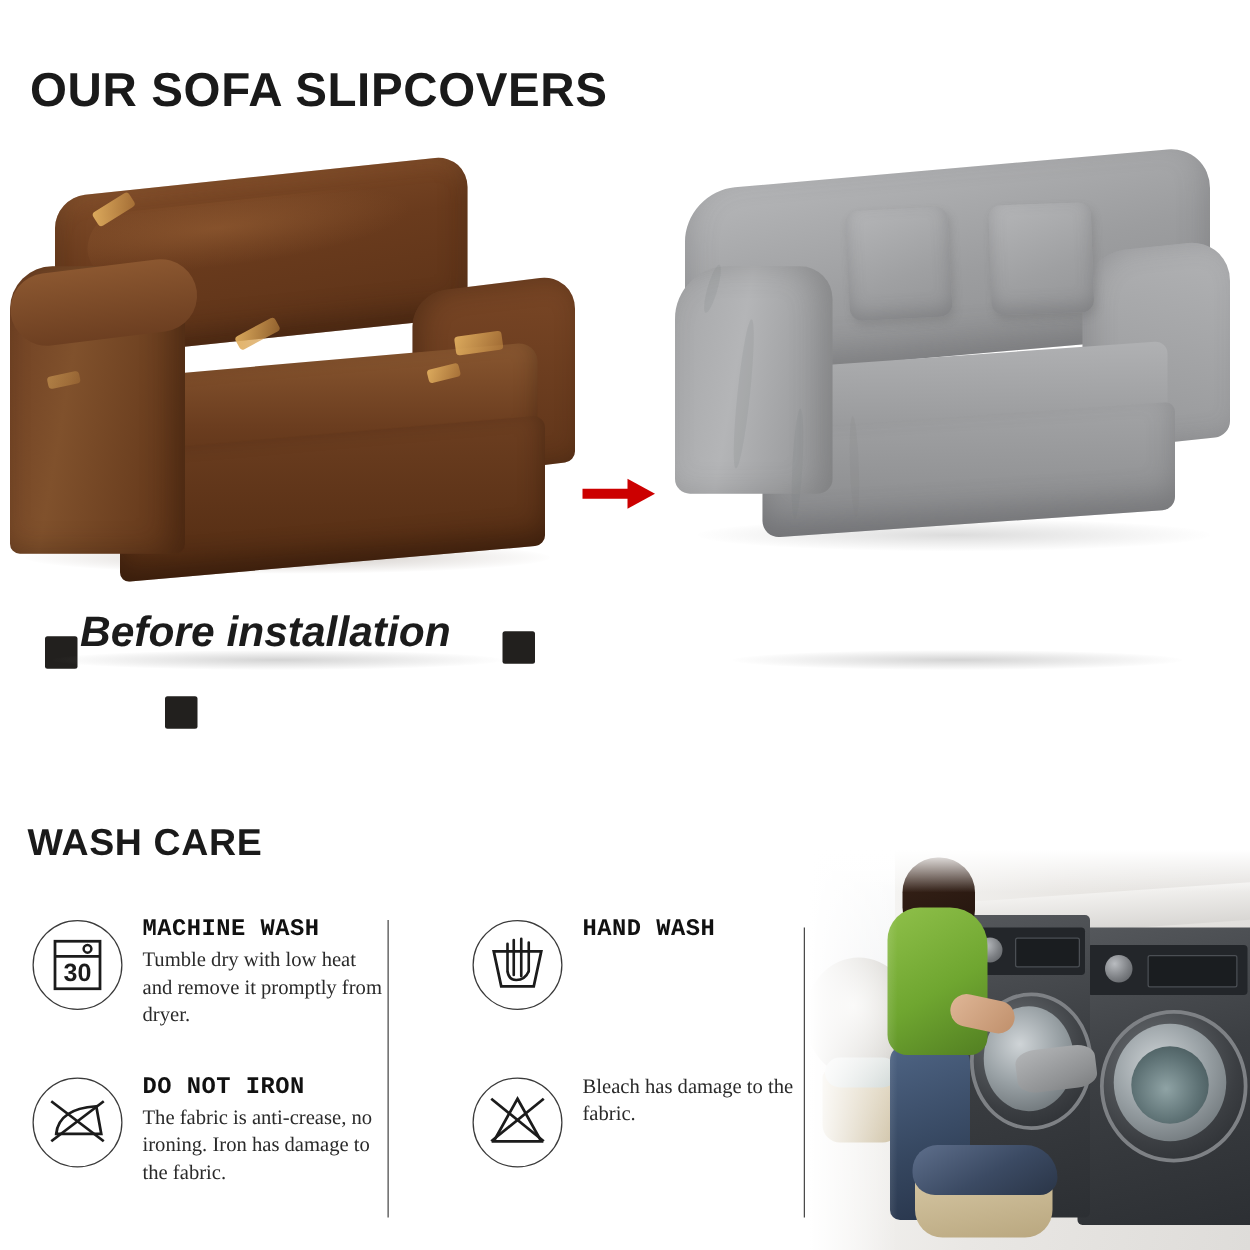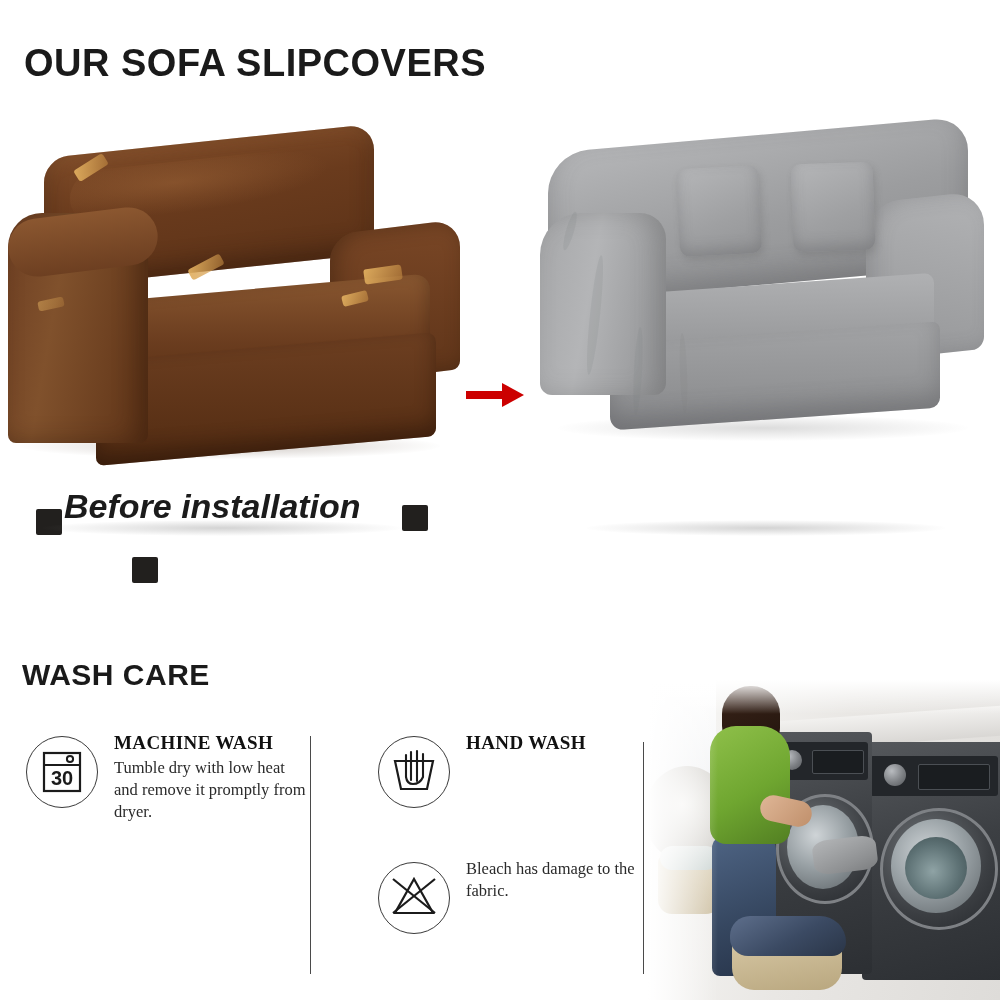--- a/index.html
+++ b/index.html
@@ -20,21 +20,21 @@
   .section-title {
     position: absolute;
     font-family: "Liberation Sans", sans-serif;
     font-weight: bold;
     color: #1a1a1a;
     letter-spacing: 0.5px;
     white-space: nowrap;
   }
   #main-title {
     left: 24px;
-    top: 42px;
+    top: 52px;
     font-size: 38px;
   }
   #care-title {
     left: 22px;
     top: 658px;
     font-size: 30px;
   }
 
   
   #comparison {
@@ -249,21 +249,21 @@
     box-sizing: border-box;
   }
   .care-icon svg { display: block; }
 
   .care-text {
     position: absolute;
     left: 92px; top: 0px;
     width: 196px;
   }
   .care-heading {
-    font-family: Liberation Serif, serif;
+    font-family: Liberation Mono, monospace;
     font-weight: bold;
     font-size: 19px;
     letter-spacing: 0.4px;
     color: #111111;
     white-space: nowrap;
     margin-bottom: 3px;
   }
   .care-desc {
     font-family: "Liberation Serif", serif;
     font-size: 16.5px;
@@ -516,20 +516,33 @@
         <path d="M16 24 L54 24 L48 52 L22 52 Z" fill="#ffffff" stroke="#1b1b1b" stroke-width="2.2"></path>
         <path d="M27 18 L27 40 M32 15 L32 43 M38 14 L38 44 M44 17 L44 40" fill="none" stroke="#1b1b1b" stroke-width="2.1" stroke-linecap="round"></path>
         <path d="M27 40 Q28 47 34 47 Q41 47 44 40" fill="none" stroke="#1b1b1b" stroke-width="2.1"></path>
       </svg>
     </div>
     <div class="care-text">
       <div class="care-heading">HAND WASH</div>
     </div>
   </div>
 
+  <div class="care-item r1 c0">
+    <div class="care-icon">
+      <svg width="70" height="70" viewBox="0 0 70 70">
+        <path d="M18 44 Q20 24 50 22 L54 44 Z" fill="#ffffff" stroke="#1b1b1b" stroke-width="2.2"></path>
+        <line x1="14" y1="18" x2="56" y2="50" stroke="#1b1b1b" stroke-width="2.2"></line>
+        <line x1="56" y1="18" x2="14" y2="50" stroke="#1b1b1b" stroke-width="2.2"></line>
+      </svg>
+    </div>
+    <div class="care-text">
+      <div class="care-heading">DO NOT IRON</div>
+      <div class="care-desc">The fabric is anti-crease, no ironing. Iron has damage to the fabric.</div>
+    </div>
+  </div>
 
   <div class="care-item r1 c1">
     <div class="care-icon">
       <svg width="70" height="70" viewBox="0 0 70 70">
         <path d="M35 16 L54 50 L16 50 Z" fill="#ffffff" stroke="#1b1b1b" stroke-width="2.2"></path>
         <line x1="14" y1="16" x2="56" y2="50" stroke="#1b1b1b" stroke-width="2.2"></line>
         <line x1="56" y1="16" x2="14" y2="50" stroke="#1b1b1b" stroke-width="2.2"></line>
       </svg>
     </div>
     <div class="care-text">

